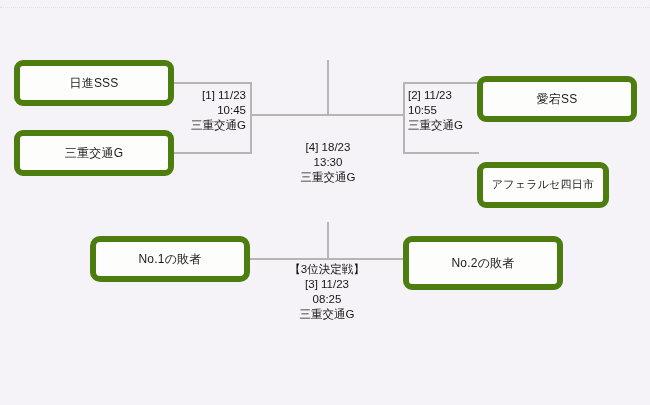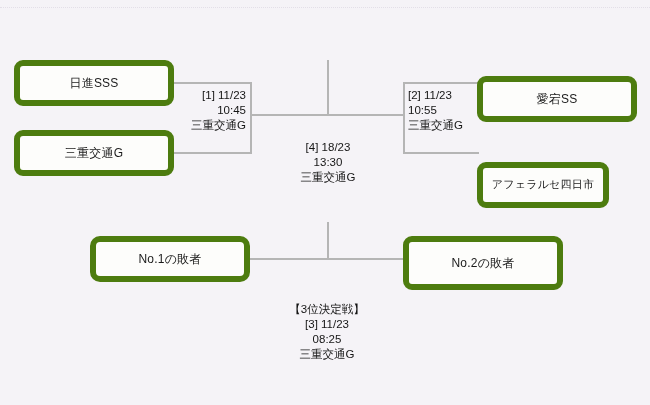--- a/index.html
+++ b/index.html
@@ -131,20 +131,20 @@
   </div>
 
   <div class="slot" style="left:403px; top:236px; width:160px; height:54px;">
     <span>No.2の敗者</span>
   </div>
 
   <div class="line h" style="left:250px; top:258px; width:78px;"></div>
   <div class="line h" style="left:327px; top:258px; width:78px;"></div>
   <div class="line v" style="left:327px; top:222px; height:38px;"></div>
 
-  <div class="match-info center-align" style="left:257px; top:262px; width:140px;margin-top:40px;">
+  <div class="match-info center-align" style="left:257px; top:262px; width:140px;">
     <span class="row">【3位決定戦】</span>
     <span class="row">[3] 11/23</span>
     <span class="row">08:25</span>
     <span class="row">三重交通G</span>
   </div>
 
 </div>
 
 </body></html>

